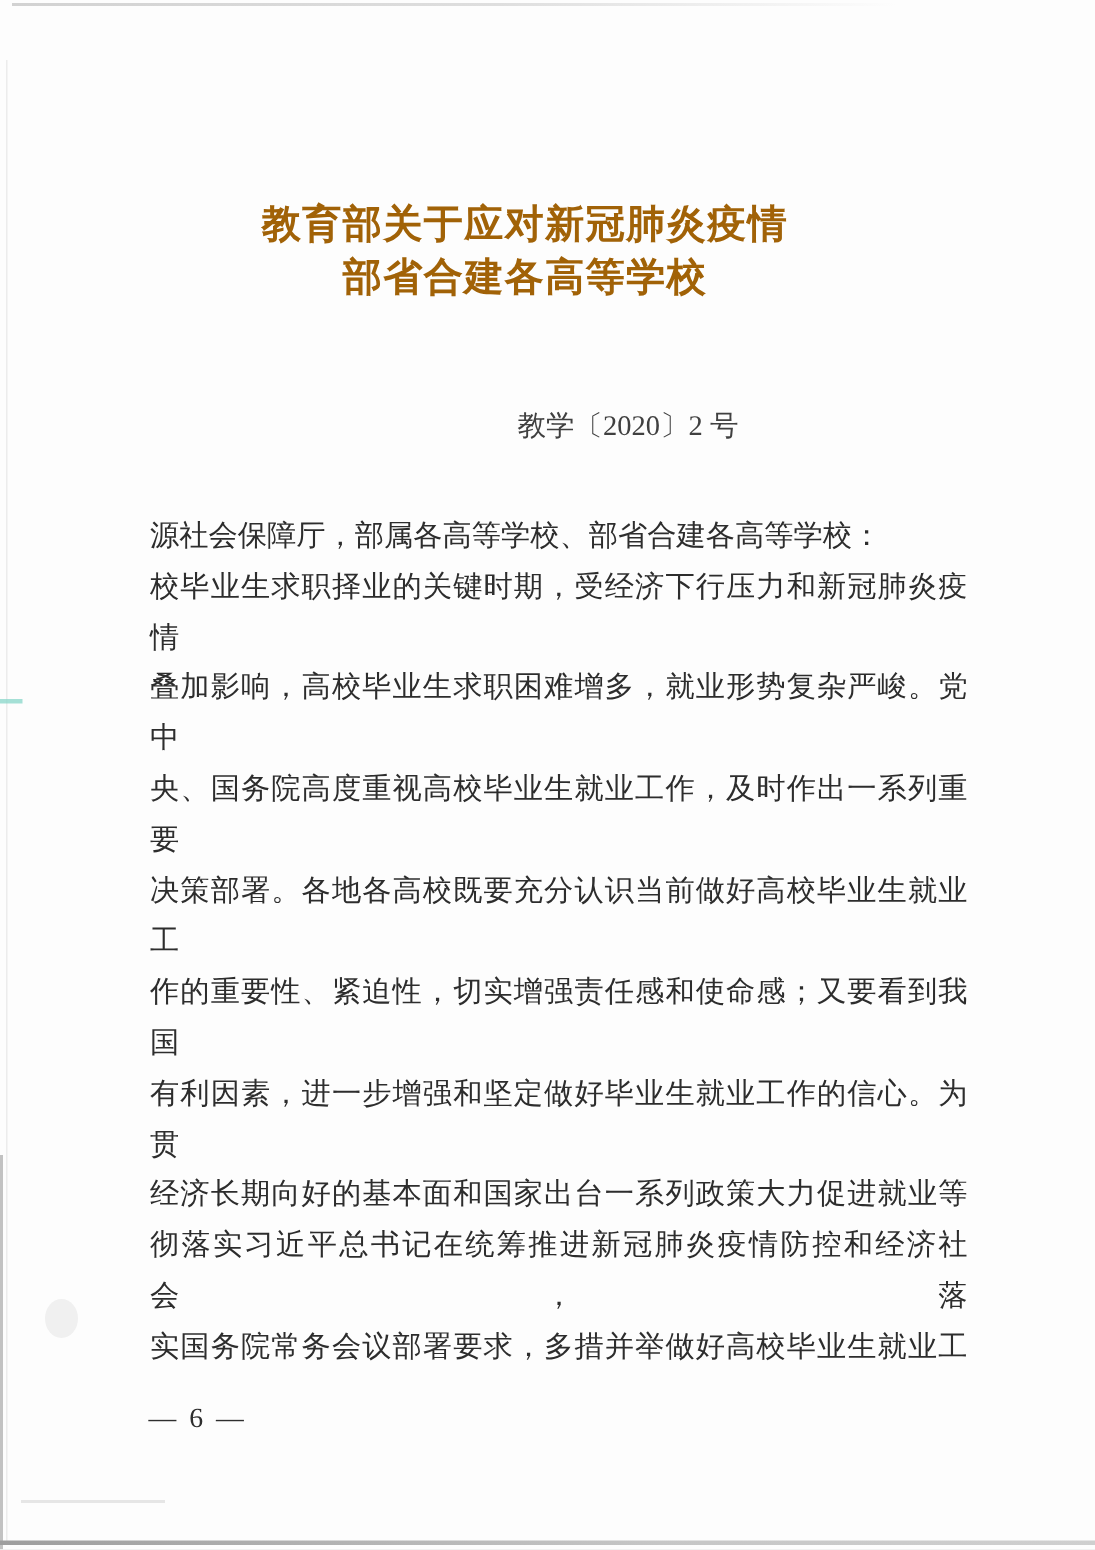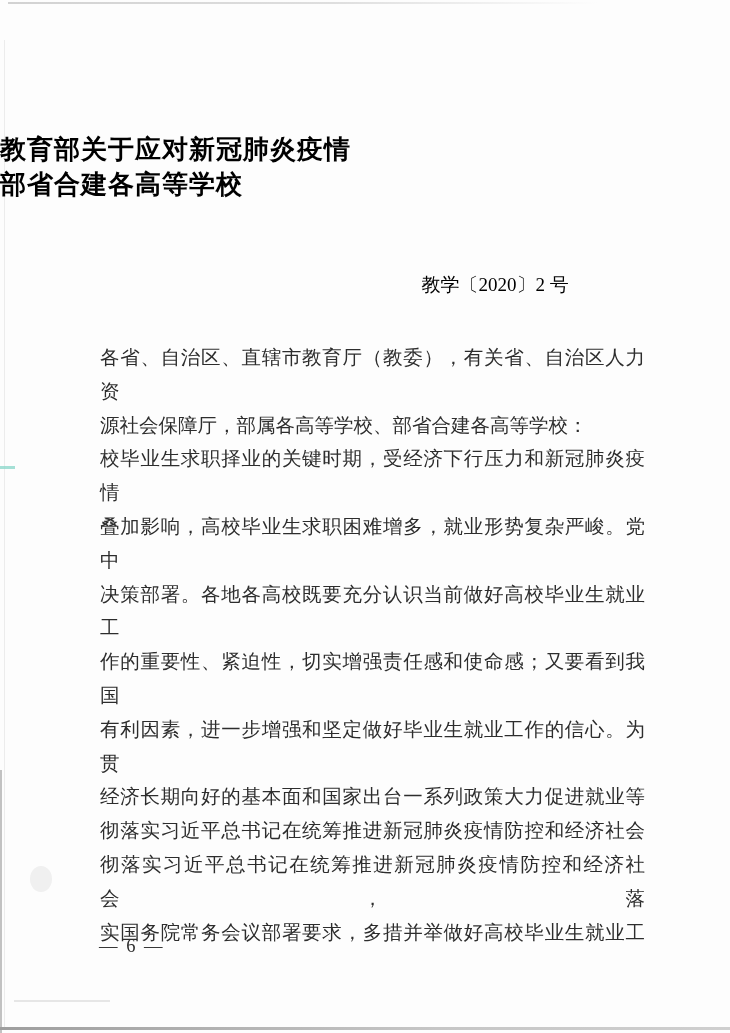--- a/index.html
+++ b/index.html
@@ -18,30 +18,31 @@
     background:linear-gradient(to right,#9e9e9e,#c6c6c6 60%,#cfcfcf);}
   .scan-bottom-faint{position:absolute;left:14px;top:1000px;width:96px;height:2px;background:#e6e6e6;}
   .scan-left-line{position:absolute;left:4px;top:40px;width:1px;height:988px;background:#ececec;}
   .scan-left-edge{position:absolute;left:0;top:770px;width:2px;height:263px;background:#c2c2c2;}
   .scan-cyan-tick{position:absolute;left:0;top:466px;width:15px;height:3px;background:#8fd8cc;opacity:.8;}
   .scan-smudge{position:absolute;left:30px;top:866px;width:22px;height:26px;background:#f0f0f0;border-radius:50%;}
 
   
   .title-block{
     position:absolute;left:0;top:132px;width:700px;
+    text-align:center;
     font-weight:700;
     font-size:26px;line-height:35px;
     letter-spacing:1px;
-    color:#000000;
+    color:#a16207;
   }
   .doc-number{
     position:absolute;left:345px;top:272px;width:300px;
-    text-align:center;
+    text-align:left;
     font-size:19px;line-height:26px;
-    color:#000000;
+    color:#404040;
   }
   .body-text{
     position:absolute;left:100px;top:341px;width:545px;
     font-size:19.5px;line-height:33.8px;
     color:#2d2d2d;
   }
   .l{white-space:nowrap;}
   .j{white-space:normal;text-align:justify;text-align-last:justify;}
   .ind{text-indent:39px;}
   .page-number{
@@ -64,29 +65,28 @@
   <div class="scan-bottom-line"></div>
 
   <div class="title-block">
     <div>教育部关于应对新冠肺炎疫情</div>
     <div>部省合建各高等学校</div>
   </div>
 
   <div class="doc-number">教学〔2020〕2 号</div>
 
   <div class="body-text">
-    <div class="l j">各省、自治区、直辖市教育厅（教委），有关省、自治区人力资</div>
     <div class="l">源社会保障厅，部属各高等学校、部省合建各高等学校：</div>
     <div class="l j">校毕业生求职择业的关键时期，受经济下行压力和新冠肺炎疫情</div>
     <div class="l j">叠加影响，高校毕业生求职困难增多，就业形势复杂严峻。党中</div>
+    <div class="l j">央、国务院高度重视高校毕业生就业工作，及时作出一系列重要</div>
     <div class="l j">决策部署。各地各高校既要充分认识当前做好高校毕业生就业工</div>
     <div class="l j">作的重要性、紧迫性，切实增强责任感和使命感；又要看到我国</div>
     <div class="l j">有利因素，进一步增强和坚定做好毕业生就业工作的信心。为贯</div>
     <div class="l j">经济长期向好的基本面和国家出台一系列政策大力促进就业等</div>
-    <div class="l j">彻落实习近平总书记在统筹推进新冠肺炎疫情防控和经济社会</div>
     <div class="l j">彻落实习近平总书记在统筹推进新冠肺炎疫情防控和经济社会，落</div>
     <div class="l j">实国务院常务会议部署要求，多措并举做好高校毕业生就业工</div>
 
   </div>
 
   <div class="page-number">— 6 —</div>
 
 </div>
 
 </body></html>

